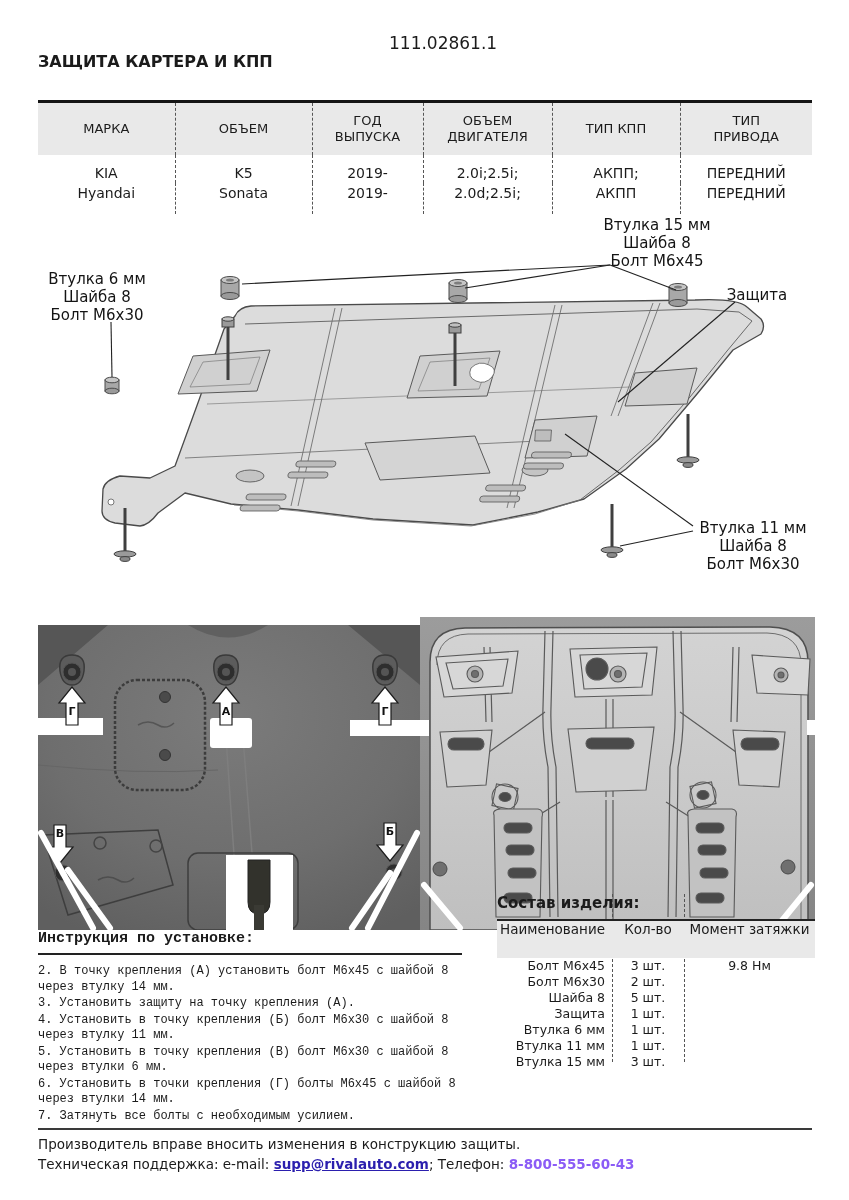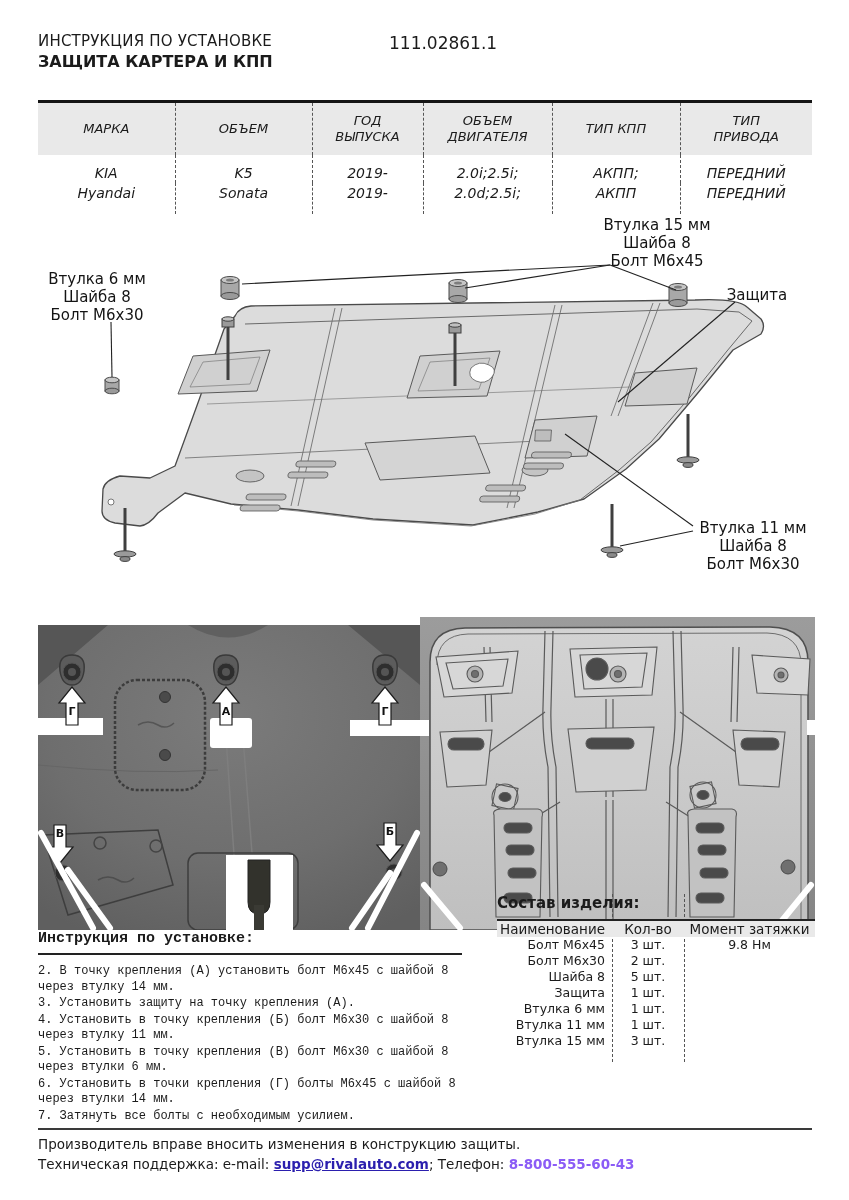--- a/index.html
+++ b/index.html
@@ -7,21 +7,21 @@
     position:relative;width:849px;height:1200px;background:#ffffff;margin:0 auto;
     font-family:"DejaVu Sans","Liberation Sans",sans-serif;color:#1b1b1b;overflow:hidden;
   }
   .abs{position:absolute;}
   
   .title-line1{left:38px;top:32px;font-size:15px;letter-spacing:.2px;}
   .title-line2{left:38px;top:52px;font-size:16px;font-weight:bold;}
   .part-number{left:389px;top:33px;font-size:17px;font-weight:normal;}
   
   .spec-wrap{left:38px;top:100px;width:774px;}
-  table.spec{border-collapse:collapse;table-layout:fixed;width:774px;border-top:3px solid #151515;font-style:italic;}
+  table.spec{border-collapse:collapse;table-layout:fixed;width:774px;border-top:3px solid #151515;}
   table.spec th{
     background:#e9e9e9;font-weight:normal;font-size:13px;height:50px;
     vertical-align:middle;text-align:center;white-space:pre-line;line-height:1.25;
     border-right:1px dashed #555;
   }
   table.spec td{
     font-size:14px;text-align:center;border-right:1px dashed #555;
     padding:1px 0;line-height:1.3;
   }
   table.spec th:last-child,table.spec td:last-child{border-right:none;}
@@ -37,39 +37,38 @@
   
   .instr{left:38px;top:930px;width:424px;font-family:Liberation Mono, monospace;}
   .instr h3{margin:0;font-size:15px;font-weight:bold;padding-bottom:6px;border-bottom:2.5px solid #222;}
   .instr ol{list-style:none;margin:9px 0 0 0;padding:0;font-size:12px;line-height:15.5px;}
   .instr li{margin:0 0 1px 0;}
   
   .comp{left:497px;top:894px;width:318px;height:168px;}
   .comp .dash{position:absolute;top:0;bottom:0;width:0;border-left:1px dashed #555;}
   .comp h3{margin:0;font-size:15px;font-weight:bold;height:25px;}
   .comp-table{position:relative;border-top:2.5px solid #222;}
-  .comp-head{display:flex;background:#e9e9e9;font-size:13.5px;height:16px;}
+  .comp-head{display:flex;background:#e9e9e9;font-size:13.5px;height:37px;}
   .comp-row{display:flex;font-size:12.5px;line-height:16px;}
   .c-name{width:115px;text-align:right;padding-right:7px;box-sizing:border-box;}
   .c-qty{width:72px;text-align:center;}
   .c-tq{width:131px;text-align:center;}
   .comp-head .c-name{font-size:13.5px;}
   
   .foot-rule{left:38px;top:1128px;width:774px;border-top:2px solid #3a3a3a;height:0;}
   .foot1{left:38px;top:1136px;font-size:13.5px;}
   .foot2{left:38px;top:1156px;font-size:13.5px;}
   .foot2 a{color:#2b1fae;font-weight:bold;}
   .foot2 b{color:#8b5cf6;}
 </style>
 </head>
 <body>
 
 <div class="page">
 
-  <div class="abs title-line1">ИНСТРУКЦИЯ ПО УСТАНОВКЕ</div>
   <div class="abs title-line2">ЗАЩИТА КАРТЕРА И КПП</div>
   <div class="abs part-number">111.02861.1</div>
 
   <div class="abs spec-wrap">
     <table class="spec">
       <colgroup>
         <col style="width:137px">
           <col style="width:137px">
           <col style="width:111px">
         <col style="width:129px">

